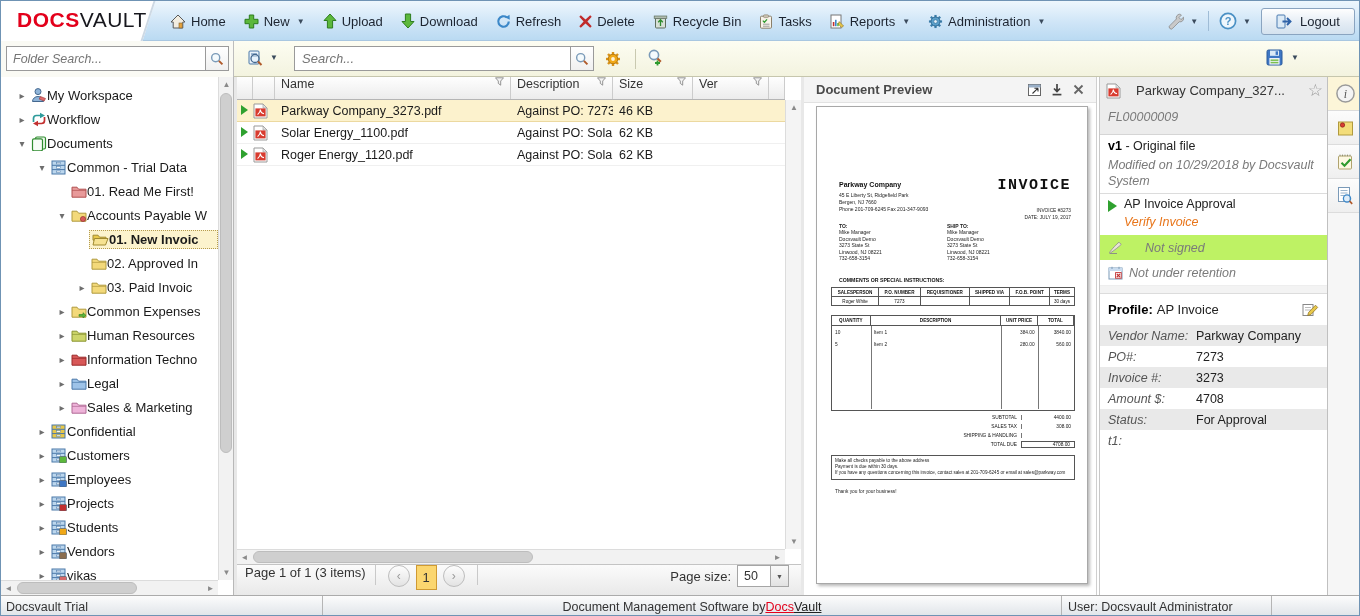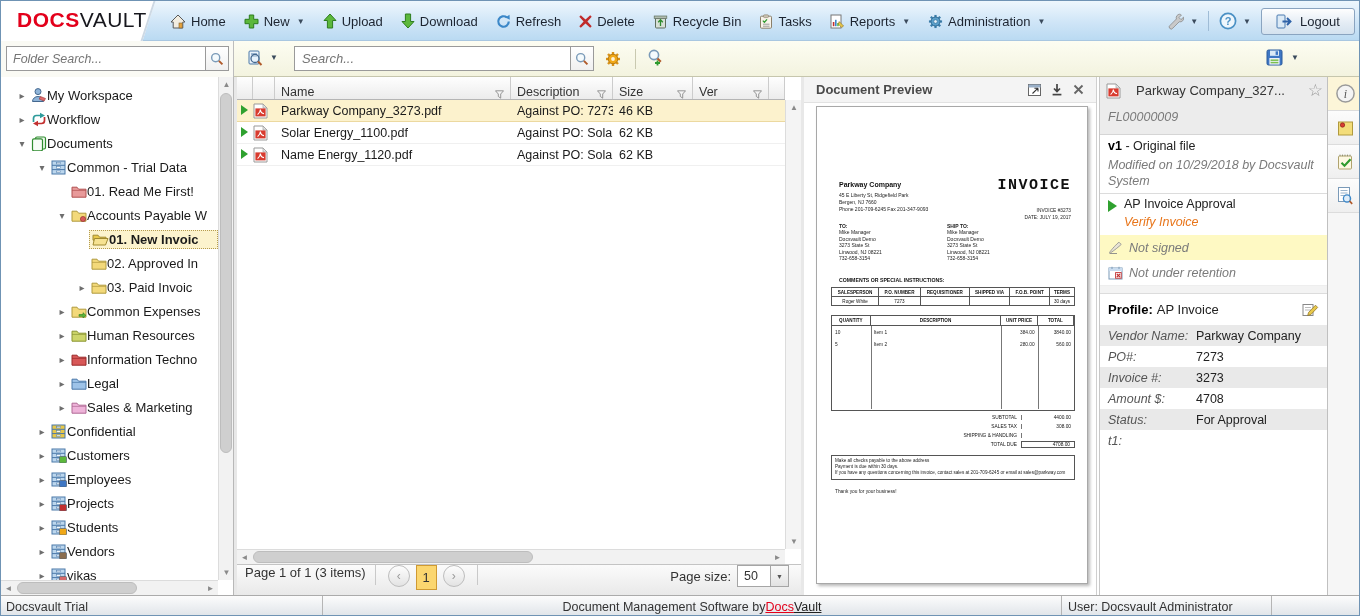--- a/index.html
+++ b/index.html
@@ -58,21 +58,21 @@
   .vscroll { position:absolute; right:0; top:0; width:15px; background:#f2f2f2; border-left:1px solid #dcdcdc; }
   .hscroll { position:absolute; bottom:0; height:15px; background:#f2f2f2; border-top:1px solid #dcdcdc; }
   .scroll-arrow { position:absolute; font-size:8px; color:#8a8a8a; width:15px; height:15px; line-height:15px; text-align:center; }
   .thumb { position:absolute; background:#cfcfcf; border-radius:6px; border:1px solid #bdbdbd; }
 
   
   .splitter1 { position:absolute; left:233px; top:76px; width:3px; height:518px; background:#e8e8e8; }
   .filelist { position:absolute; left:236px; top:76px; width:564px; height:518px; background:#fff; }
   .fl-header { position:absolute; left:0; top:0; right:16px; height:23px; display:flex;
     background:linear-gradient(#fefefe,#ececec); border-bottom:1px solid #b5b5b5; }
-  .fl-hcell { border-right:1px solid #cccccc; display:flex; align-items:flex-end; justify-content:space-between;
+  .fl-hcell { border-right:1px solid #cccccc; display:flex; align-items:flex-start; justify-content:space-between;
     padding:0 6px; font-size:12.5px; color:#333; }
   .fl-rows { position:absolute; left:0; top:23px; right:16px; }
   .fl-row { height:22px; display:flex; align-items:center; font-size:12.5px; color:#1a1a1a;
     border-bottom:1px solid #f0f0f0; }
   .fl-row.selected { background:#fcf2cd; border-bottom:1px solid #ecd9a0; }
   .fl-cell { overflow:hidden; white-space:nowrap; padding:0 6px; }
   .play-arrow { width:0; height:0; border-left:7px solid #2fa12f; border-top:5px solid transparent;
     border-bottom:5px solid transparent; display:inline-block; }
   .fl-vscroll { position:absolute; right:0; top:23px; width:16px; bottom:46px; background:#f4f4f4; border-left:1px solid #dcdcdc; }
   .fl-hscroll { position:absolute; left:0; right:16px; bottom:31px; height:15px; background:#f2f2f2; border-top:1px solid #dcdcdc; }
@@ -139,22 +139,22 @@
   .ip-star { font-size:17px; color:#9a9a9a; line-height:17px; }
   .ip-fileid { position:absolute; left:8px; top:33px; font-style:italic; color:#7a7a7a; }
   .ip-v1 { position:absolute; left:8px; top:62px; color:#222; }
   .ip-v1 b { color:#000; }
   .ip-modified { position:absolute; left:8px; top:80px; right:8px; font-style:italic; color:#7a7a7a; line-height:16px; }
   .ip-div1 { position:absolute; left:0; right:0; top:116px; height:1px; background:#dcdcdc; }
   .ip-wf-name { position:absolute; left:24px; top:120px; color:#222; }
   .ip-wf-step { position:absolute; left:24px; top:138px; font-style:italic; color:#e8751a; }
   .ip-wf-play { position:absolute; left:8px; top:123px; width:0; height:0; border-left:9px solid #2fa12f;
     border-top:6px solid transparent; border-bottom:6px solid transparent; }
-  .ip-signed { position:absolute; left:0; right:0; top:158px; height:25px; background:#fef9c3;
-    display:flex; align-items:center; gap:6px; padding-left:8px; font-style:italic; color:#7a7a7a; }
+  .ip-signed { position:absolute; left:0; right:0; top:158px; height:25px; background:#bef264;
+    display:flex; align-items:center; gap:22px; padding-left:8px; font-style:italic; color:#7a7a7a; }
   .ip-retention { position:absolute; left:0; right:0; top:183px; height:26px; display:flex; align-items:center;
     gap:6px; padding-left:8px; font-style:italic; color:#7a7a7a; border-bottom:1px solid #eee; }
   .ip-gap { position:absolute; left:0; right:0; top:209px; height:8px; background:#f3f3f3; border-bottom:1px solid #dcdcdc; }
   .ip-profile { position:absolute; left:0; right:0; top:218px; height:28px; display:flex; align-items:center; padding:0 8px; }
   .ip-profile .plabel { font-weight:bold; font-size:13px; color:#000; }
   .ip-profile .pvalue { font-size:13px; color:#222; margin-left:4px; flex:1; }
   .ip-fields { position:absolute; left:0; right:0; top:248px; }
   .ip-frow { height:21px; display:flex; align-items:center; padding:0 8px; }
   .ip-frow:nth-child(odd) { background:#e9e9e9; }
   .ip-frow .flabel { width:88px; font-style:italic; color:#555; flex:0 0 88px; }
@@ -776,21 +776,21 @@
         <div class="fl-row">
           <div class="fl-cell" style="width:16px; padding:0 0 0 4px;"><span class="play-arrow"></span></div>
           <div class="fl-cell" style="width:22px; padding:0;"><span class="icon">
               <svg width="15" height="16" viewBox="0 0 15 16">
                 <path d="M1 1 h9 l4 4 v10 H1 Z" fill="#fff" stroke="#999"></path>
                 <path d="M10 1 l4 4 h-4 Z" fill="#e4e4e4" stroke="#999" stroke-width="0.6"></path>
                 <rect x="2.4" y="5.4" width="10.2" height="8" fill="#d83b2f"></rect>
                 <path d="M4.6 11.6 C6 10.4 7.4 8 7.4 6.6 c0.2 2.2 2 3.8 3.6 4" stroke="#fff" stroke-width="1.1" fill="none"></path>
               </svg>
             </span></div>
-          <div class="fl-cell" style="width:236px">Name Energy_1120.pdf</div>
+          <div class="fl-cell" style="width:236px">Roger Energy_1120.pdf</div>
           <div class="fl-cell" style="width:102px">Against PO: Solar 1</div>
           <div class="fl-cell" style="width:80px">62 KB</div>
           <div class="fl-cell" style="width:76px"></div>
         </div>
       </div>
     <div class="fl-vscroll">
       <span class="scroll-arrow" style="top:0; width:16px;">▲</span>
       <span class="scroll-arrow" style="bottom:0; width:16px;">▼</span>
     </div>
     <div class="fl-hscroll">

